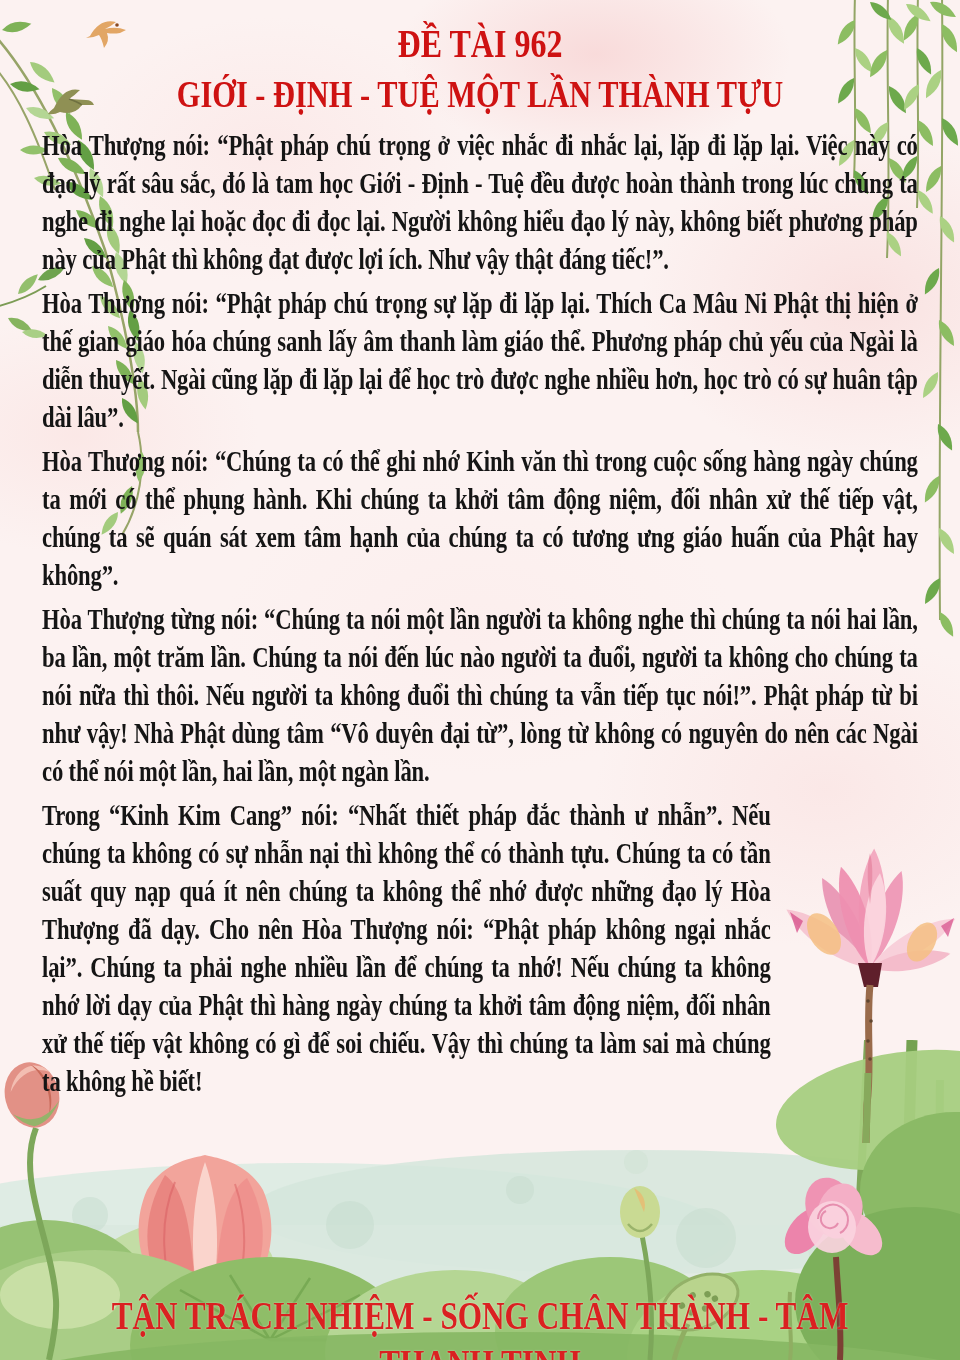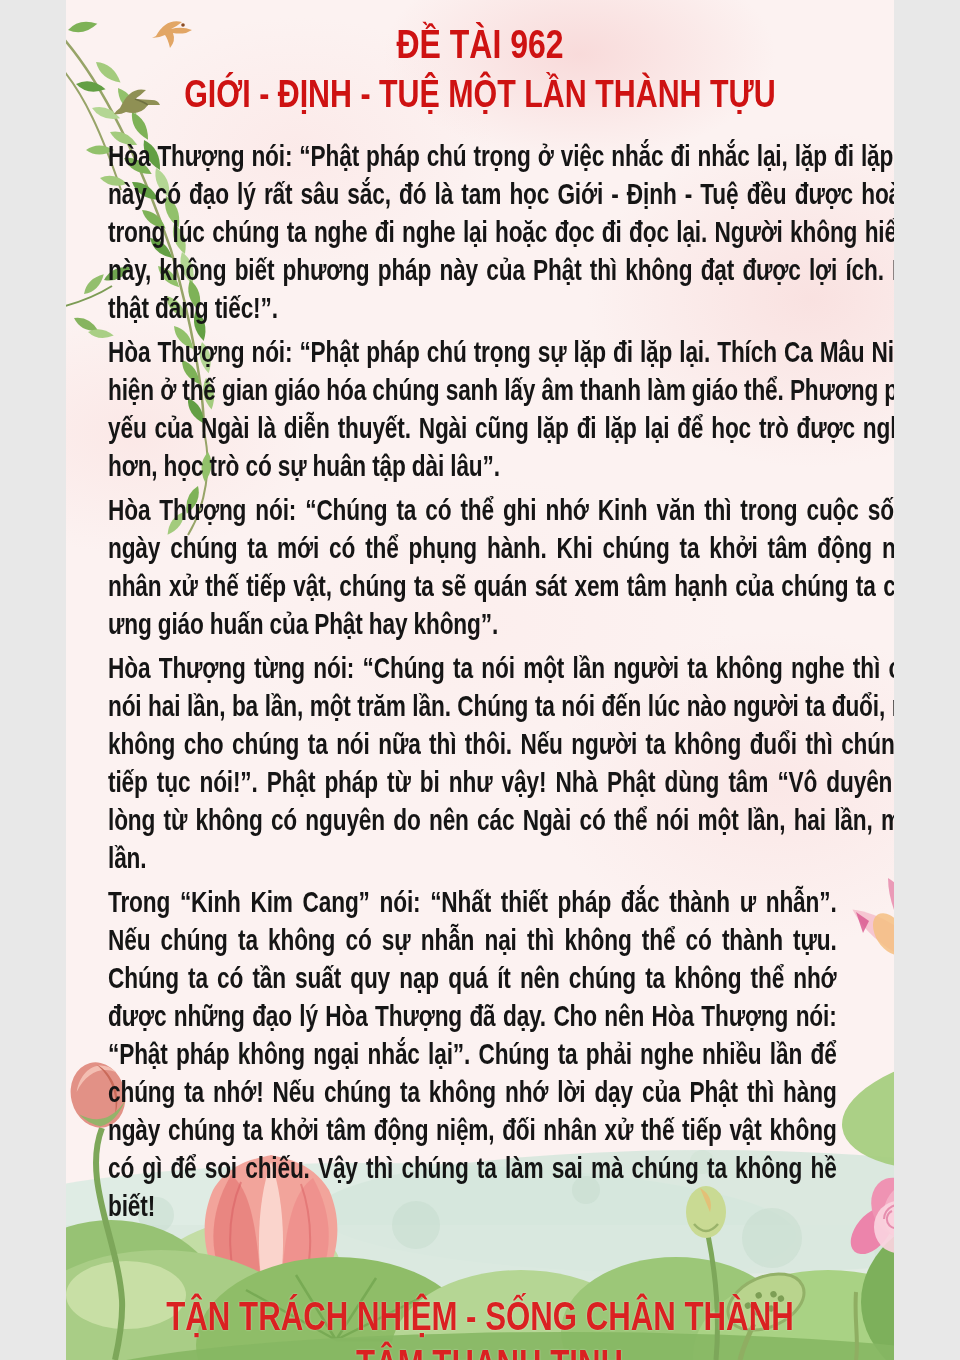--- a/index.html
+++ b/index.html
@@ -1,36 +1,36 @@
 <!DOCTYPE html>
 <html><head>
 <meta charset="utf-8">
 <style>
   html,body{margin:0;padding:0;background:#e8e8e8;}
   .page{
-    position:relative;width:828px;height:1360px;overflow:hidden;margin:0 auto;
-    font-family:Liberation Sans, sans-serif;
+    position:relative;width:960px;height:1360px;overflow:hidden;margin:0 auto;
+    font-family:Liberation Serif, serif;
     background-color:#fcf2f1;
     background-image:
       radial-gradient(ellipse 280px 150px at 62% 4%, rgba(246,203,203,.60), transparent 70%),
       radial-gradient(ellipse 320px 240px at 90% 22%, rgba(247,212,211,.55), transparent 70%),
       radial-gradient(ellipse 260px 170px at 8% 32%, rgba(250,222,220,.50), transparent 70%),
       radial-gradient(ellipse 320px 220px at 86% 58%, rgba(249,219,218,.45), transparent 72%),
       radial-gradient(ellipse 280px 190px at 28% 11%, rgba(251,226,225,.50), transparent 70%),
       radial-gradient(ellipse 340px 200px at 50% 46%, rgba(252,233,232,.40), transparent 75%);
   }
   .deco{position:absolute;pointer-events:none;}
   header{position:absolute;top:0;left:0;right:0;z-index:5;}
   .title,.subtitle{
     margin:0;text-align:center;color:#ce1212;font-weight:bold;
     transform:scaleX(.80);transform-origin:50% 0;letter-spacing:0;
   }
   .title{font-size:40px;line-height:44px;padding-top:22px;}
   .subtitle{font-size:38px;line-height:44px;margin-top:6px;}
-  main{position:absolute;top:137px;left:42px;width:876px;z-index:5;}
+  main{position:absolute;top:126px;left:42px;width:876px;z-index:5;}
   main p{
     margin:0 0 6px 0;font-weight:bold;font-size:30px;line-height:38px;
     color:#151515;text-align:justify;letter-spacing:-.2px;
     width:1160px;transform:scaleX(.755);transform-origin:0 0;
   }
   main p.narrow{width:965px;}
   .footer{position:absolute;left:0;right:0;top:1292px;z-index:6;text-align:center;}
   .footer .slogan{
     font-size:40px;line-height:48px;font-weight:bold;color:#da2121;
     transform:scaleX(.78);transform-origin:50% 0;

